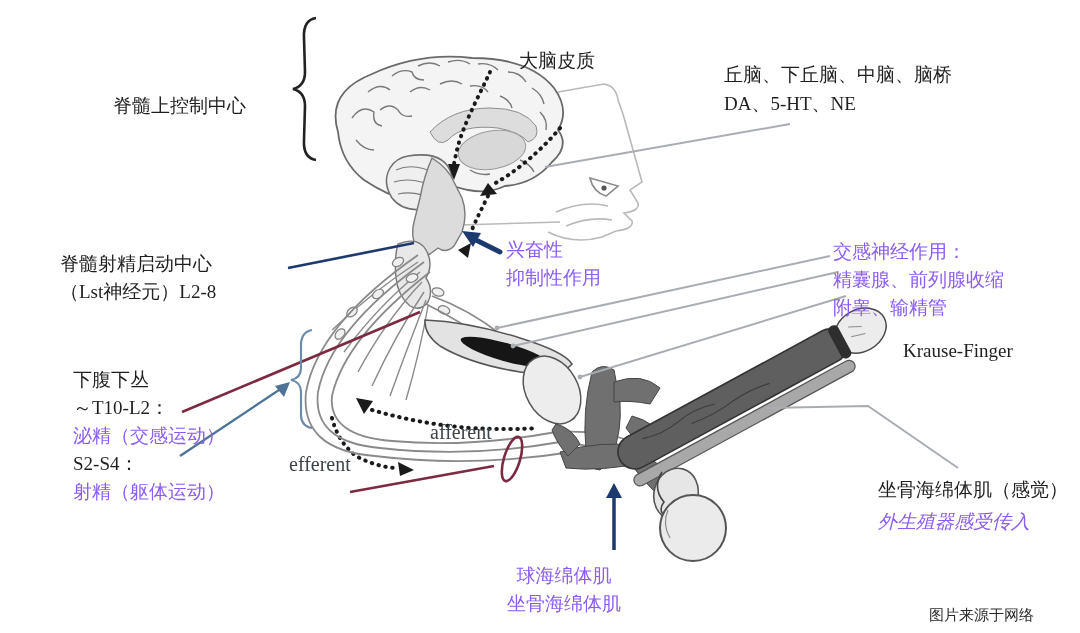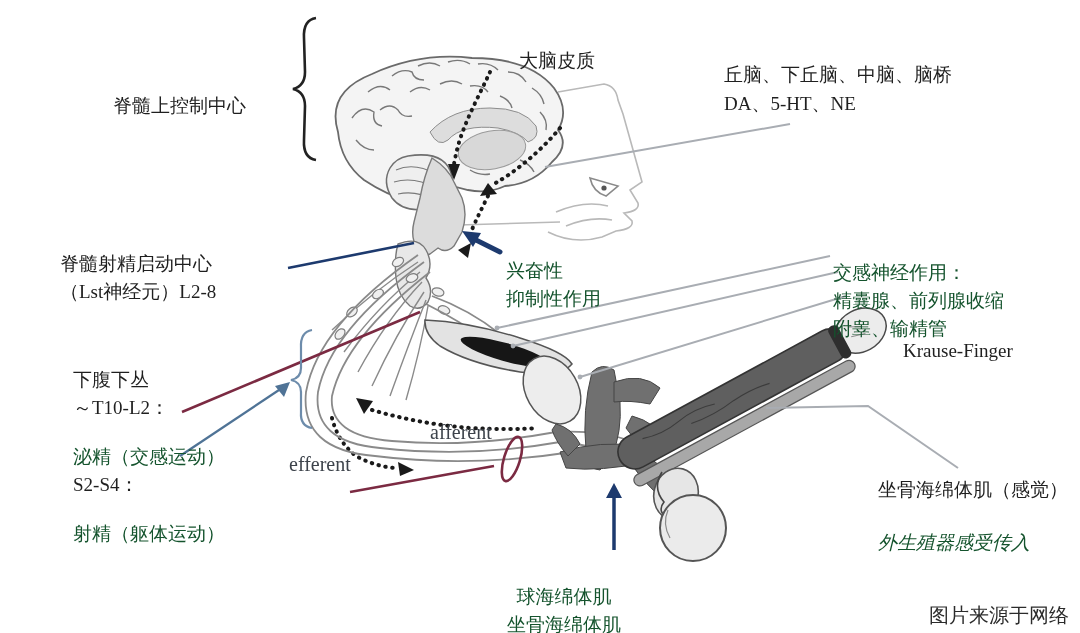--- a/index.html
+++ b/index.html
@@ -1,22 +1,22 @@
 <!DOCTYPE html>
 <html><head>
 <meta charset="utf-8">
 <style>
   html,body{margin:0;padding:0;background:#ffffff;}
   #stage{position:relative;width:1080px;height:633px;background:#ffffff;overflow:hidden;
          font-family:"Liberation Serif","DejaVu Serif",serif;}
   #artwork{position:absolute;left:0;top:0;z-index:1;}
   .lbl{position:absolute;z-index:2;font-size:19px;line-height:28px;color:#1f1f1f;white-space:nowrap;}
-  .red{color:#14532d;margin-top:21px;}
+  .red{color:#8b5cf6;}
   .eng{color:#3d434b;font-size:20px;}
-  .credit{font-family:"Liberation Sans","DejaVu Sans",sans-serif;font-size:20px;color:#2b2b2b;}
+  .credit{font-family:"Liberation Sans","DejaVu Sans",sans-serif;font-size:15px;color:#2b2b2b;}
   .lbl span{display:block;}
 </style>
 </head>
 <body>
 
 <div id="stage">
 
   <svg id="artwork" width="1080" height="633" viewBox="0 0 1080 633">
 
     <g fill="none" stroke="#b9b9b9" stroke-width="1.6">

